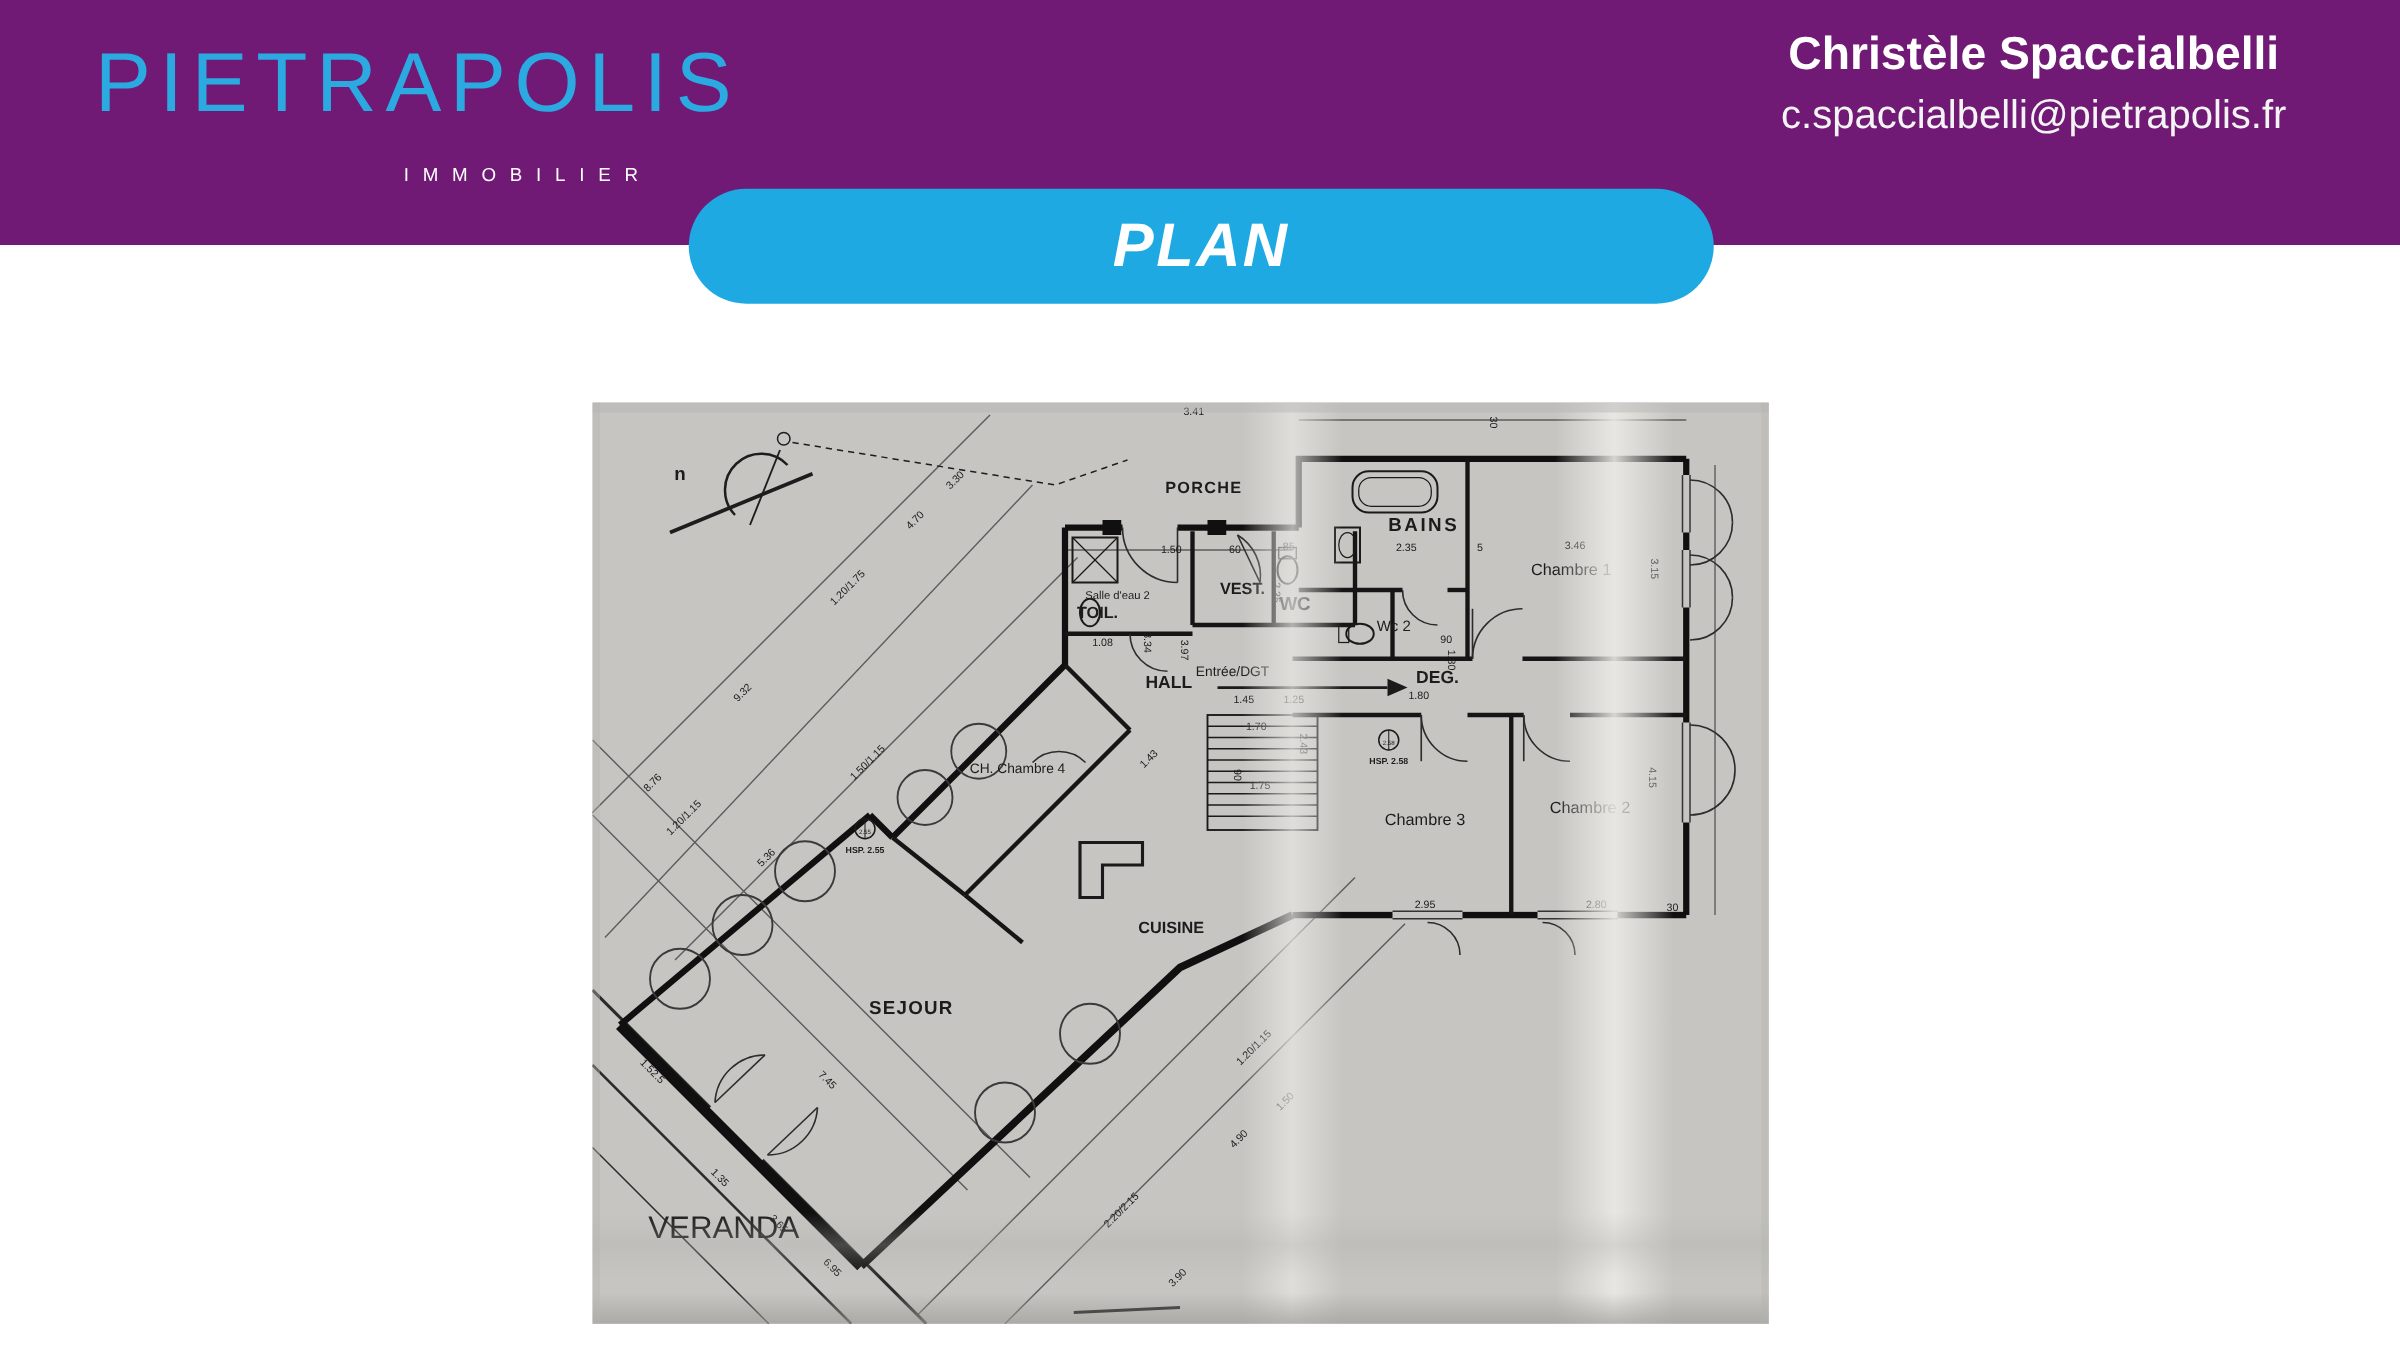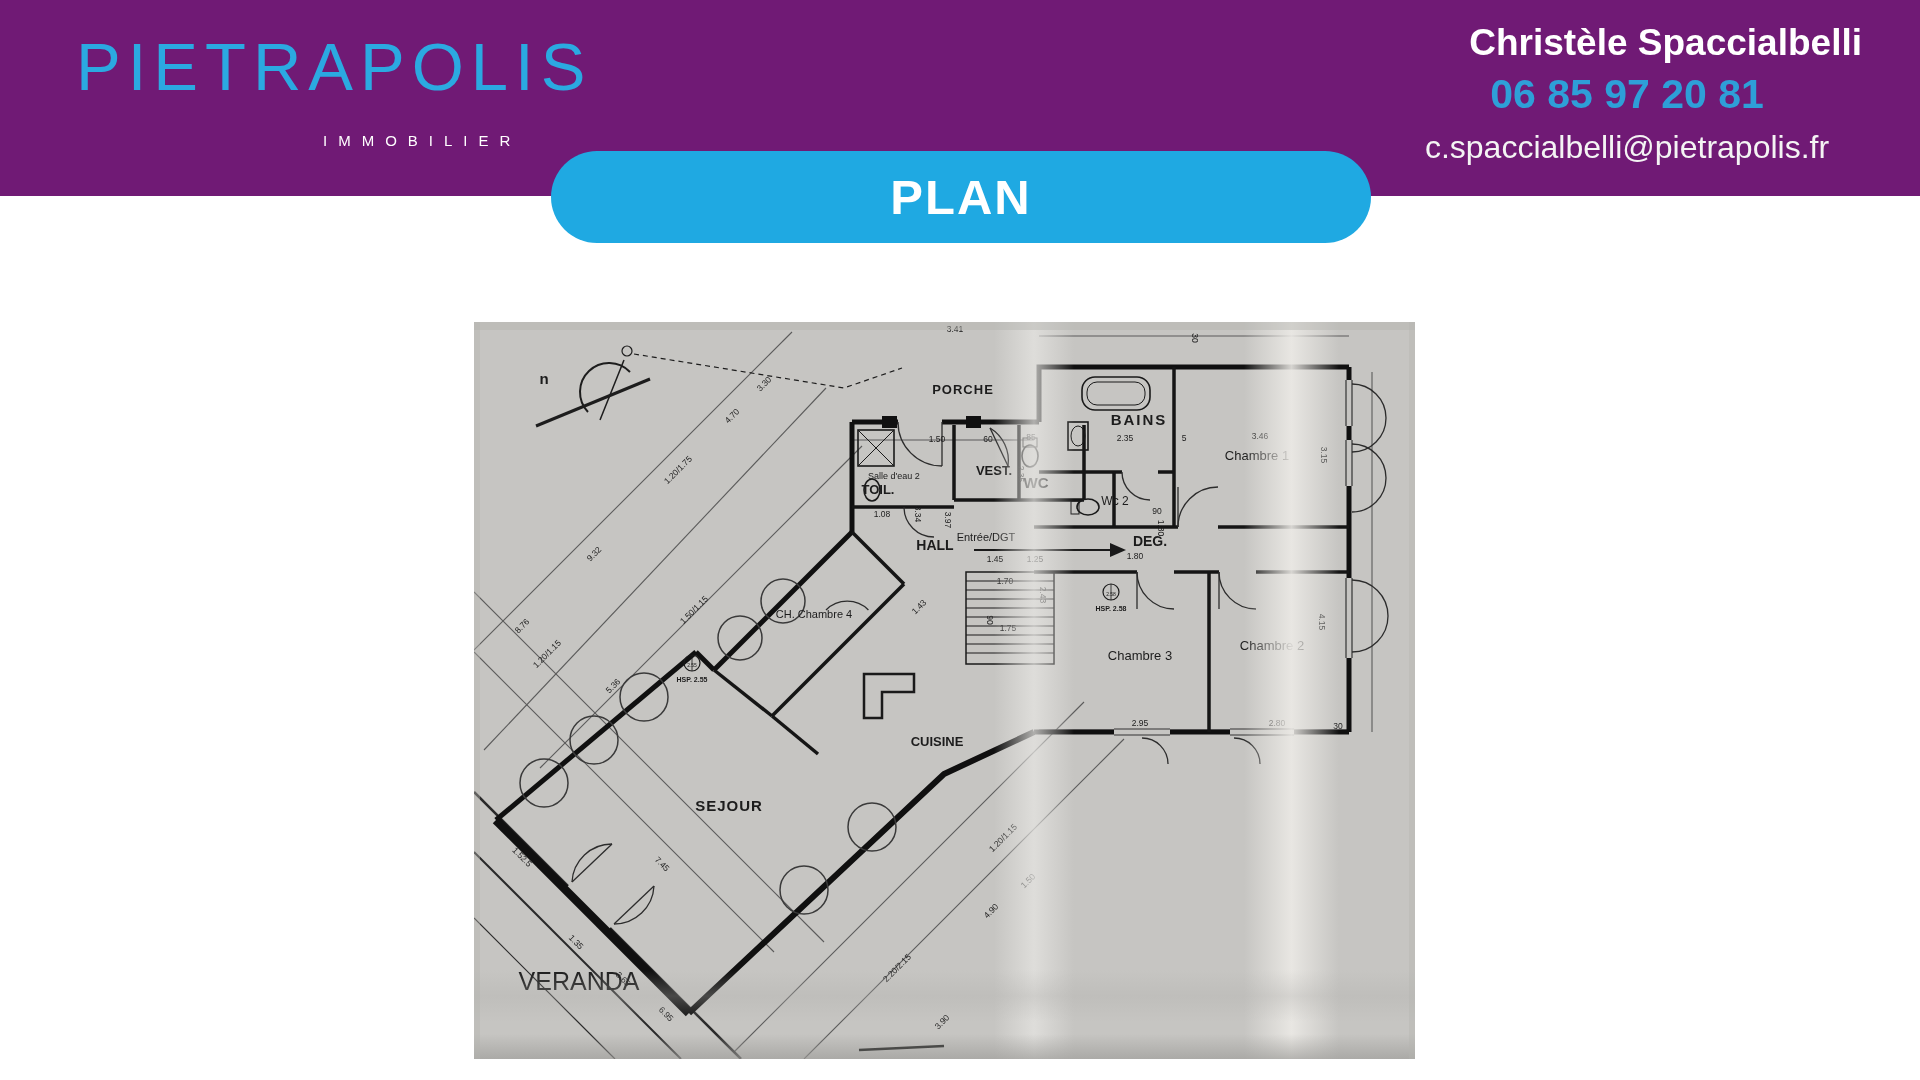--- a/index.html
+++ b/index.html
@@ -5,43 +5,42 @@
   html,body{margin:0;padding:0;background:#ffffff;}
   .page{position:relative;width:1920px;height:1080px;background:#ffffff;overflow:hidden;
         font-family:"Liberation Sans",sans-serif;}
   
   .header{position:absolute;left:0;top:0;width:1920px;height:196px;background:#701a75;}
   .brand{position:absolute;left:76px;top:28px;font-size:67px;font-weight:400;
          letter-spacing:7px;color:#2BA9E1;}
   .tagline{position:absolute;left:323px;top:132px;font-size:15px;font-weight:400;
            letter-spacing:11px;color:#ffffff;}
   .contact{position:absolute;right:58px;top:20px;width:470px;text-align:center;color:#fff;}
-  .contact .name{font-size:37px;font-weight:bold;line-height:1.25;text-align:right;}
+  .contact .name{font-size:37px;font-weight:bold;line-height:1.25;}
   .contact .phone{font-size:41px;font-weight:bold;color:#2E9FD8;line-height:1.3;margin-top:2px;}
   .contact .email{font-size:32px;font-weight:400;color:#f4f4f4;line-height:1.25;margin-top:5px;}
   
   .plan-pill{position:absolute;left:551px;top:151px;width:820px;height:92px;border-radius:46px;
-             background:#1FA9E2;display:flex;align-items:center;justify-content:center;}
+             background:#1FA9E2;display:flex;align-items:center;justify-content:center;font-style:italic;}
   .plan-pill span{color:#ffffff;font-size:49px;font-weight:bold;letter-spacing:2px;}
   
   .photo{position:absolute;left:474px;top:322px;width:941px;height:737px;background:#c6c5c2;}
   .photo svg{display:block;}
   text{font-family:"Liberation Sans",sans-serif;fill:#1c1c1c;}
 </style>
 </head>
 <body>
 
 <div class="page">
 
   <div class="header">
     <div class="brand">PIETRAPOLIS</div>
     <div class="tagline">IMMOBILIER</div>
     <div class="contact">
       <div class="name">Christèle Spaccialbelli</div>
-      <div class="phone">06 85 97 20 81</div>
       <div class="email">c.spaccialbelli@pietrapolis.fr</div>
     </div>
   </div>
 
   <div class="plan-pill">
     <span>PLAN</span>
   </div>
 
   <div class="photo">
     <svg viewBox="0 0 941 737" width="941" height="737">

